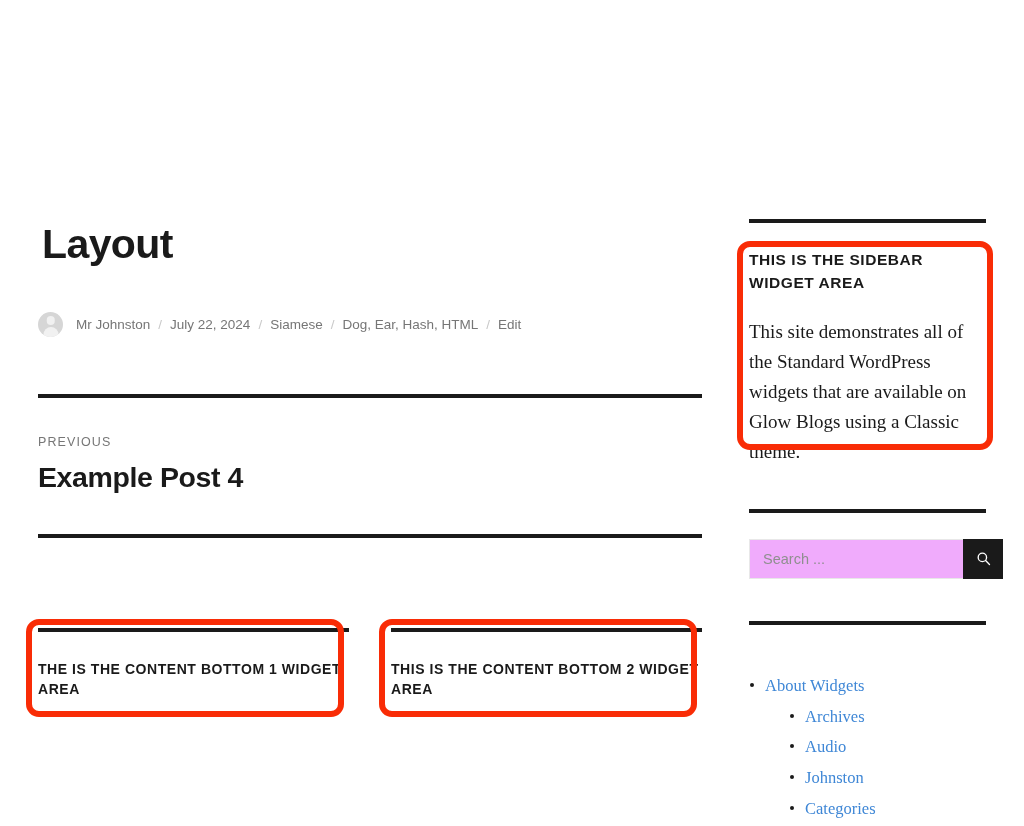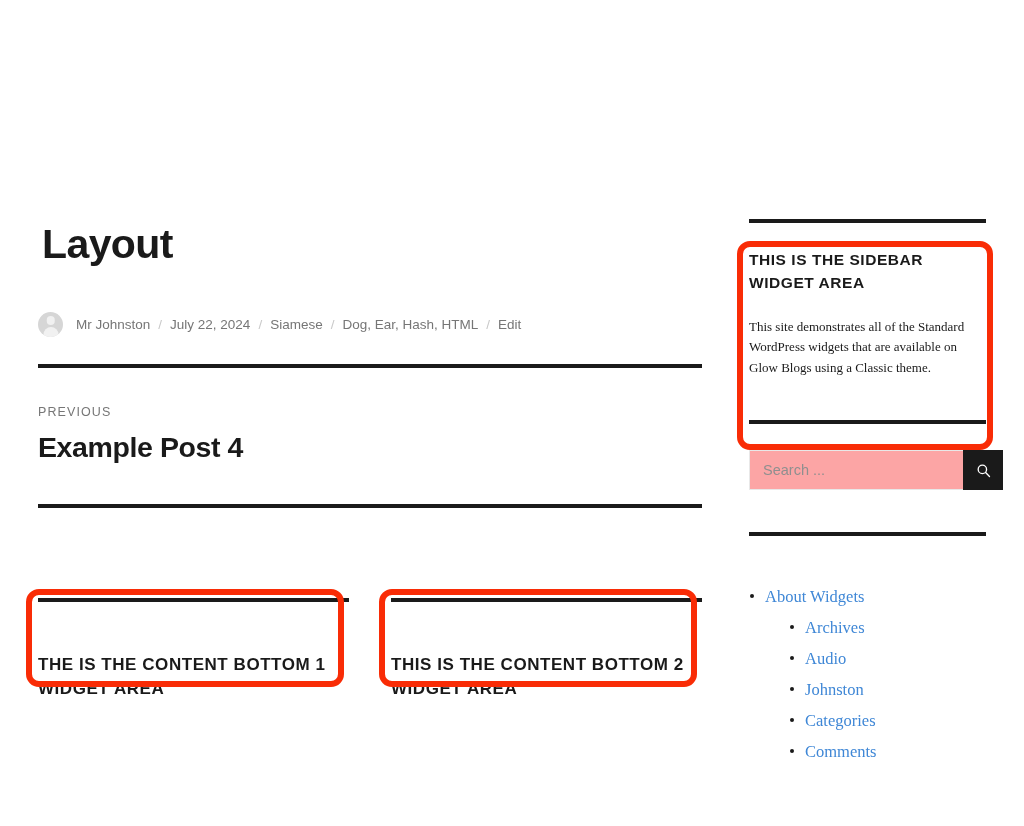--- a/index.html
+++ b/index.html
@@ -114,21 +114,21 @@
   }
 
   
   .rule {
     height: 4px;
     background: #1a1a1a;
     width: 100%;
   }
 
   .post-nav {
-    margin-top: 27px;
+    margin-top: 57px;
   }
   .nav-inner { padding: 37px 0 40px 0; }
   .nav-subtitle {
     font-family: "Liberation Sans", sans-serif;
     font-size: 12.5px;
     font-weight: 400;
     letter-spacing: 1.1px;
     text-transform: uppercase;
     color: #767676;
     margin: 0;
@@ -145,27 +145,27 @@
   
   .content-bottom {
     margin-top: 90px;
     display: flex;
     gap: 42px;
   }
   .cb-col { width: 311px; position: relative; }
   .cb-rule { height: 4px; background: #1a1a1a; width: 100%; }
   .cb-widget-title {
     font-family: "Liberation Sans", sans-serif;
-    font-size: 17px;
+    font-size: 14px;
     font-weight: 700;
     letter-spacing: 0.55px;
     text-transform: uppercase;
     line-height: 1.42;
     color: #1a1a1a;
-    margin: 51px 0 0 0;
+    margin: 28px 0 0 0;
   }
 
   
   .annot {
     position: absolute;
     border: 6px solid #f92c06;
     border-radius: 13px;
     pointer-events: none;
     box-sizing: border-box;
   }
@@ -187,21 +187,21 @@
     font-size: 15.5px;
     font-weight: 700;
     letter-spacing: 0.55px;
     text-transform: uppercase;
     line-height: 1.47;
     color: #1a1a1a;
     margin: 0;
   }
   .widget-text {
     font-family: "Liberation Serif", serif;
-    font-size: 13px;
+    font-size: 19px;
     line-height: 1.58;
     color: #1a1a1a;
     margin: 22px 4px 0 0;
   }
   #annot-sidebar {
     left: -12px;
     top: 22px;
     width: 256px;
     height: 209px;
   }
@@ -212,21 +212,21 @@
   .search-form {
     display: flex;
     margin-top: 26px;
     width: 237px;
     height: 40px;
   }
   .search-field {
     flex: 1 1 auto;
     border: 1px solid #e8e8e8;
     border-right: none;
-    background: #fca5a5;
+    background: #f0abfc;
     font-family: "Liberation Sans", sans-serif;
     font-size: 14.5px;
     color: #1a1a1a;
     padding: 16px 13px;
     outline: none;
     box-sizing: border-box;
     height: 40px;
   }
   .search-field::placeholder { color: #8f8f8f; }
   .search-submit {

